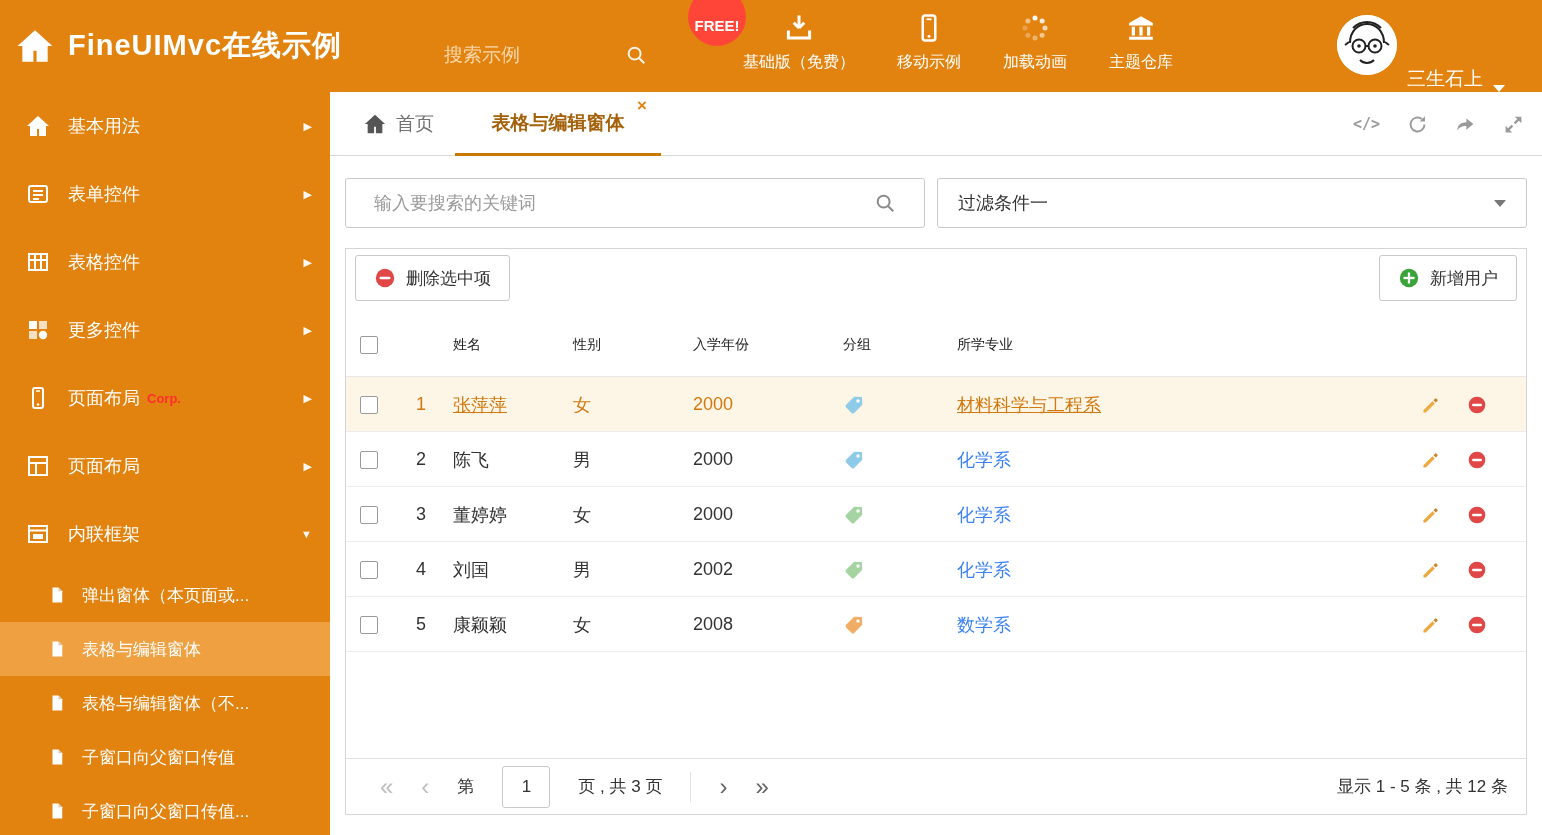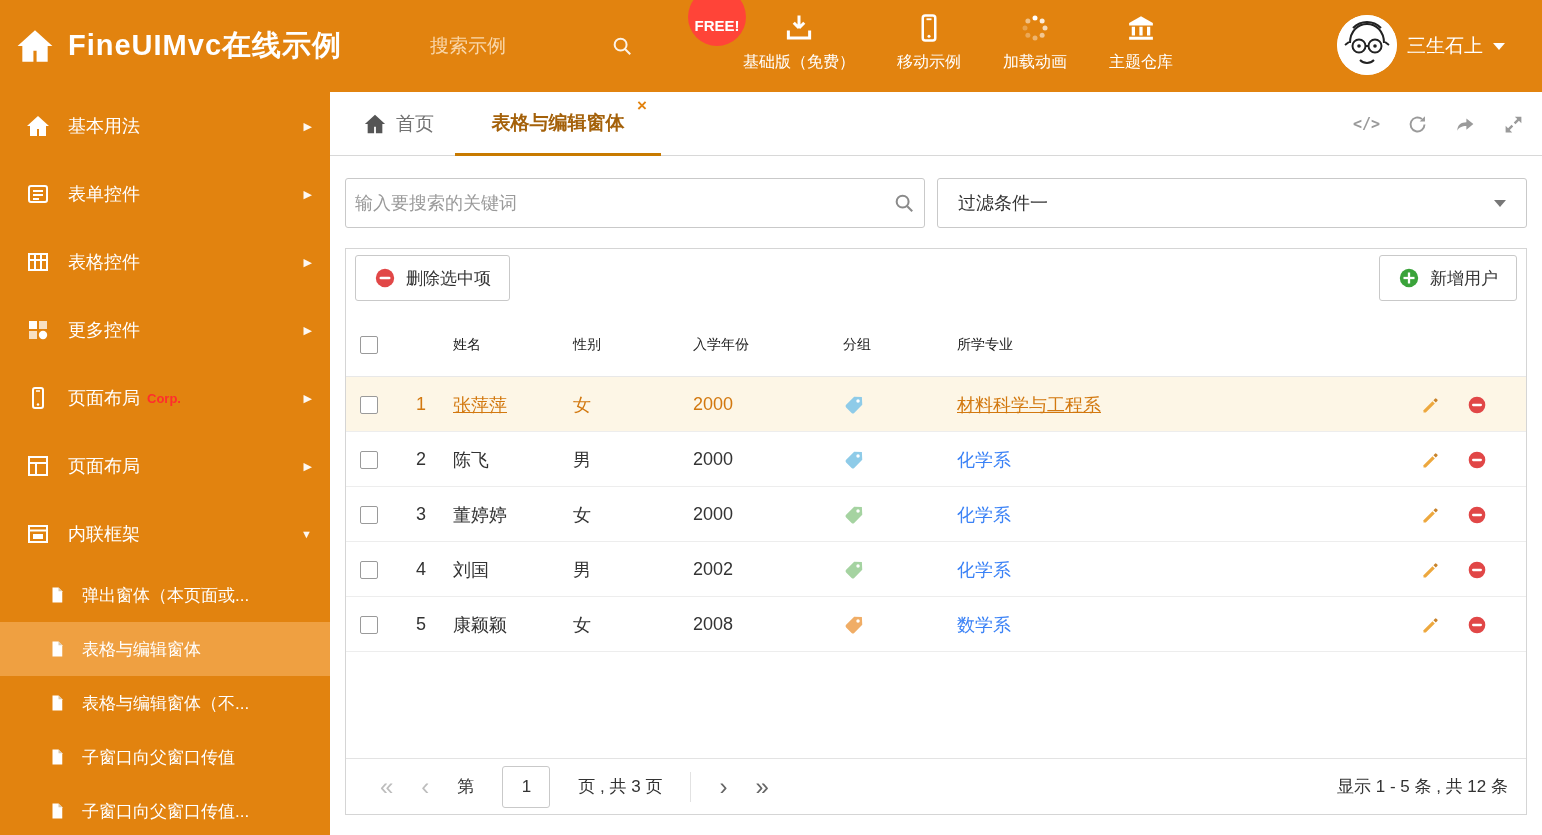--- a/index.html
+++ b/index.html
@@ -12,34 +12,34 @@
   *{box-sizing:border-box;margin:0;padding:0}
   html,body{width:1542px;height:835px}
   body{position:relative;overflow:hidden;background:#fff;font-family:"Liberation Sans","DejaVu Sans",sans-serif}
   svg{display:block}
 
   
   .header{position:absolute;left:0;top:0;width:1542px;height:92px;background:var(--header-bg);color:#fff;z-index:5}
   .logo{position:absolute;left:16px;top:26px;display:flex;align-items:center;gap:14px;cursor:pointer}
   .logo-icon svg{width:38px;height:38px}
   .logo-title{font-size:29px;font-weight:bold;letter-spacing:1px}
-  .hdr-search{position:absolute;left:430px;top:26px;height:40px;display:flex;align-items:center}
+  .hdr-search{position:absolute;left:444px;top:26px;height:40px;display:flex;align-items:flex-end}
   .hdr-search input{width:165px;background:transparent;border:none;outline:none;font-size:19px;color:#fff}
   .hdr-search input::placeholder{color:rgba(255,236,210,.8)}
   .hdr-search .mag{margin-left:16px}
   .mag svg{width:22px;height:22px}
   .free-badge{position:absolute;left:688px;top:-12px;width:58px;height:58px;border-radius:50%;background:#ff4438;color:#fff;
     display:flex;align-items:flex-end;justify-content:center;padding-bottom:12px;font-size:15px;font-weight:bold;z-index:6}
   .hdr-nav{position:absolute;left:722px;top:13px;display:flex}
   .nav-item{display:flex;flex-direction:column;align-items:center;gap:9px;padding:0 21px;cursor:pointer}
   .nav-icon svg{width:30px;height:30px}
   .nav-label{font-size:16px;white-space:nowrap}
   .avatar{position:absolute;left:1337px;top:15px;width:60px;height:60px;border-radius:50%;background:#fff;overflow:hidden;cursor:pointer}
   .avatar svg{width:60px;height:60px}
-  .hdr-user{position:absolute;left:1407px;top:0;height:92px;display:flex;align-items:center;gap:10px;font-size:19px;cursor:pointer}
+  .hdr-user{position:absolute;left:1407px;top:0;height:92px;display:flex;align-items:flex-end;gap:10px;font-size:19px;cursor:pointer}
   .caret-down{width:0;height:0;border-left:6px solid transparent;border-right:6px solid transparent;border-top:7px solid #fff}
 
   
   .sidebar{position:absolute;left:0;top:92px;width:330px;bottom:0;background:var(--header-bg);color:#fff;overflow:hidden}
   .menu-item{height:68px;display:flex;align-items:center;padding:0 16px 0 26px;position:relative;cursor:pointer;font-size:18px}
   .menu-icon{margin-right:18px}
   .menu-icon svg{width:24px;height:24px}
   .menu-arrow{position:absolute;right:18px;font-size:11px;opacity:.95}
   .corp{color:#ff2d2d;font-size:13px;font-weight:bold;margin-left:7px}
   .sub-item{height:54px;display:flex;align-items:center;padding-left:48px;font-size:17px;cursor:pointer}
@@ -54,21 +54,21 @@
   .tab-home{left:34px}
   .tab-home svg{width:22px;height:22px}
   .tab-active{left:125px;width:206px;justify-content:center;font-weight:bold;color:#a4610a;border-bottom:3px solid var(--accent)}
   .tab-close{position:absolute;right:14px;top:4px;color:#e2830f;font-size:17px;font-weight:bold;cursor:pointer}
   .tab-tools{position:absolute;right:18px;top:0;height:64px;display:flex;align-items:center;gap:27px;color:#9a9a9a}
   .tab-tools svg{width:21px;height:21px}
   .tool{cursor:pointer}
   .code-glyph{font-size:15px;font-weight:bold;font-family:"DejaVu Sans Mono",monospace}
 
   .search-box{position:absolute;left:15px;top:86px;width:580px;height:50px;border:1px solid #c9c9c9;border-radius:3px;
-    display:flex;align-items:center;padding:0 9px}
+    display:flex;align-items:center;padding:0 28px}
   .search-box input{flex:1;border:none;outline:none;font-size:18px;color:#333}
   .search-box input::placeholder{color:#9a9a9a}
   .filter-select{position:absolute;left:607px;top:86px;width:590px;height:50px;border:1px solid #c9c9c9;border-radius:3px;
     display:flex;align-items:center;padding:0 20px;font-size:18px;color:#333;cursor:pointer}
   .filter-select .caret{margin-left:auto;width:0;height:0;border-left:6px solid transparent;border-right:6px solid transparent;border-top:7px solid #777}
 
   .panel{position:absolute;left:15px;top:156px;right:15px;bottom:20px;border:1px solid #d5d5d5}
   .btn{position:absolute;top:6px;height:46px;display:flex;align-items:center;gap:10px;padding:0 18px;
     border:1px solid #c9c9c9;border-radius:3px;background:#fff;font-size:17px;color:#333;cursor:pointer}
   .btn svg{width:22px;height:22px}

